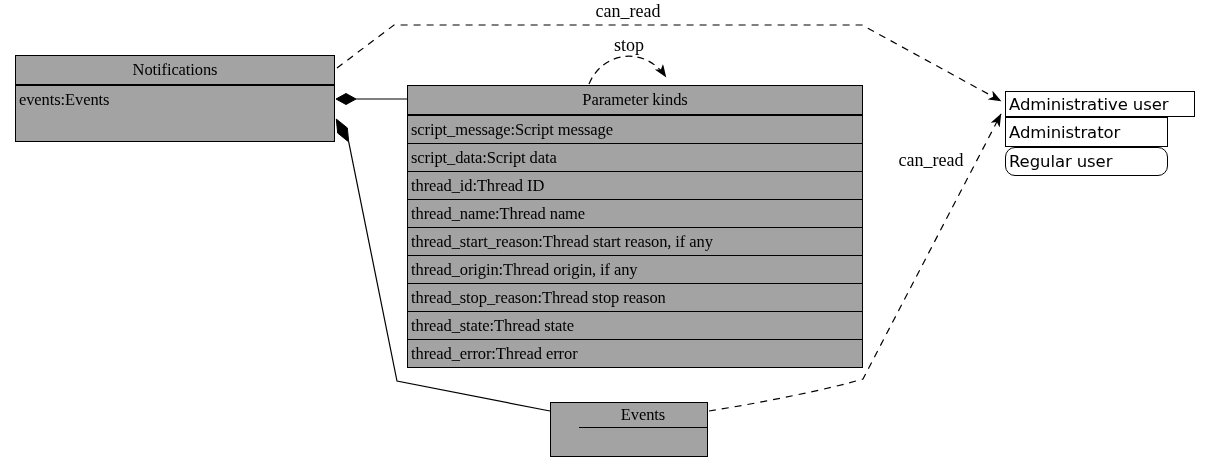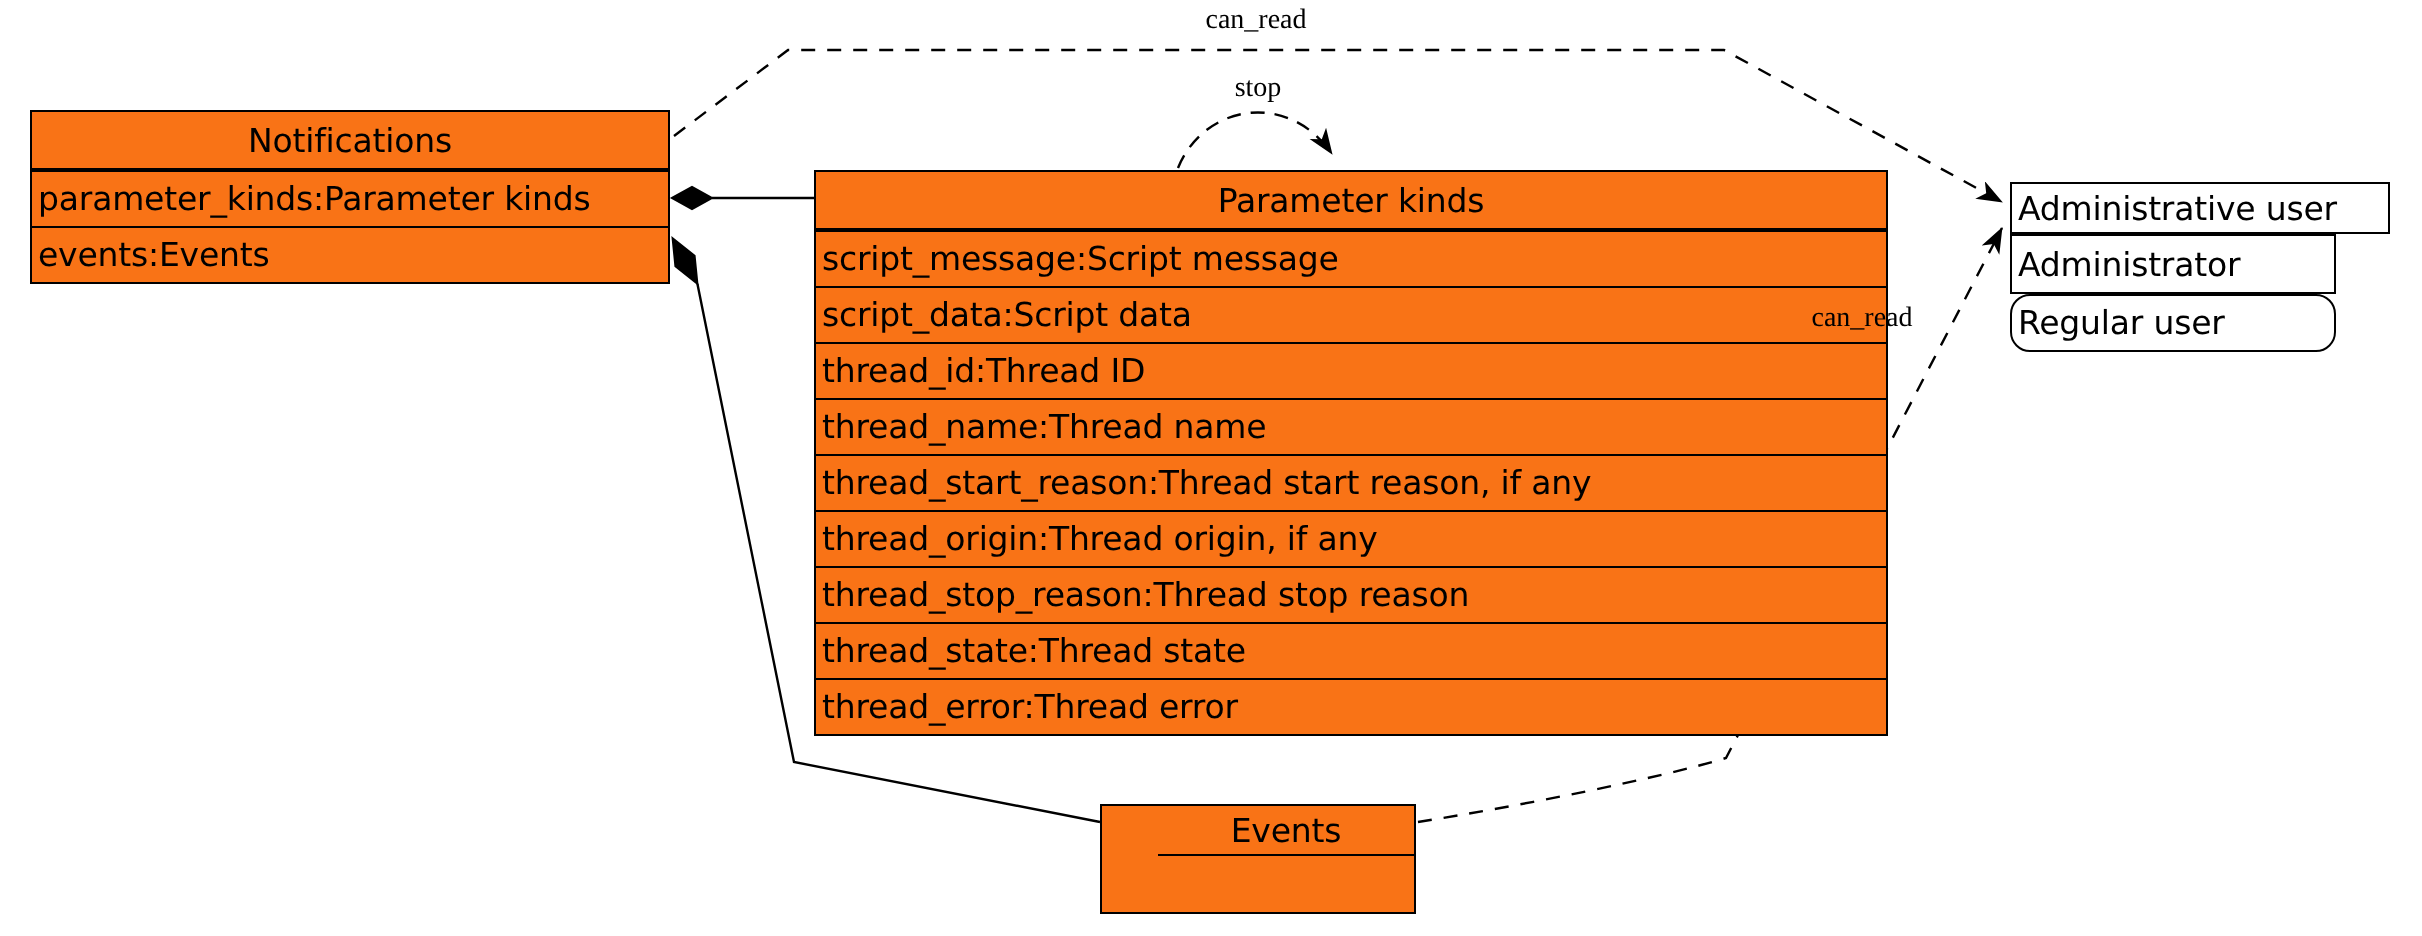--- a/index.html
+++ b/index.html
@@ -2,49 +2,49 @@
 <html><head>
 <meta charset="utf-8">
 <style>
   * { margin: 0; padding: 0; box-sizing: border-box; }
   html, body { width: 1211px; height: 468px; background: #ffffff; }
   body { position: relative; overflow: hidden;
          font-family: "DejaVu Sans", "Liberation Sans", sans-serif; color: #000; }
 
   #edge-layer { position: absolute; left: 0; top: 0; width: 1211px; height: 468px; }
 
-  .node { position: absolute; background: #f97316; border: 1px solid #000; }
+  .node { position: absolute; background: #a3a3a3; border: 1px solid #000; font-family: Liberation Serif, serif; }
   .node-title {
     text-align: center; font-size: 16.5px; letter-spacing: -0.1px;
     border-bottom: 1px solid #000; display: flex; align-items: center; justify-content: center;
     white-space: nowrap; overflow: hidden;
   }
   .field-row {
     font-size: 16.5px; letter-spacing: -0.1px; padding: 0 3px;
     display: flex; align-items: center; white-space: nowrap; overflow: hidden;
     border-top: 1px solid #000; height: 28px;
   }
   .field-row:first-of-type { border-top: none; }
 
   .simple-node {
     position: absolute; background: #ffffff; border: 1px solid #000;
     font-size: 16.5px; letter-spacing: -0.1px; padding: 0 3px;
     display: flex; align-items: center; white-space: nowrap; overflow: hidden; text-align: center;
   }
 
   .edge-label {
     position: absolute; font-family: "Liberation Serif", "DejaVu Serif", serif;
-    font-size: 14px; line-height: 18px; text-align: center; white-space: nowrap;
+    font-size: 18px; line-height: 18px; text-align: center; white-space: nowrap;
   }
 
   
   #node-notifications { left: 15px; top: 55px; width: 320px; height: 87px; }
   #node-notifications .node-title { height: 29px; }
   
-  #node-parameter-kinds { left: 407px; top: 85px; width: 537px; height: 283px; }
+  #node-parameter-kinds { left: 407px; top: 85px; width: 456px; height: 283px; }
   #node-parameter-kinds .node-title { height: 29px; }
   
   #node-events { left: 550px; top: 402px; width: 158px; height: 55px; padding-left: 28px; }
   #node-events .node-title { height: 25px; }
 
   
   #node-admin-user  { left: 1005px; top: 91px;  width: 190px; height: 26px; }
   #node-administrator { left: 1005px; top: 117px; width: 163px; height: 30px; }
   #node-regular-user  { left: 1005px; top: 147px; width: 163px; height: 29px; border-radius: 10px; }
 
@@ -71,21 +71,20 @@
 
   <path d="M356,99 L407,99" fill="none" stroke="#000" stroke-width="1.2"></path>
   <polygon points="336,99 346,93.5 356,99 346,104.5" fill="#000" stroke="#000"></polygon>
 
   <path d="M348.7,141.9 L397,381 L550,411" fill="none" stroke="#000" stroke-width="1.2"></path>
   <polygon points="336.3,119.1 347.3,127.9 348.7,141.9 337.7,133.1" fill="#000" stroke="#000"></polygon>
 </svg>
 
 <div class="node" id="node-notifications">
   <div class="node-title">Notifications</div>
-  <div class="field-row">parameter_kinds:Parameter kinds</div>
   <div class="field-row">events:Events</div>
 </div>
 
 <div class="node" id="node-parameter-kinds">
   <div class="node-title">Parameter kinds</div>
   <div class="field-row">script_message:Script message</div>
   <div class="field-row">script_data:Script data</div>
   <div class="field-row">thread_id:Thread ID</div>
   <div class="field-row">thread_name:Thread name</div>
   <div class="field-row">thread_start_reason:Thread start reason, if any</div>

